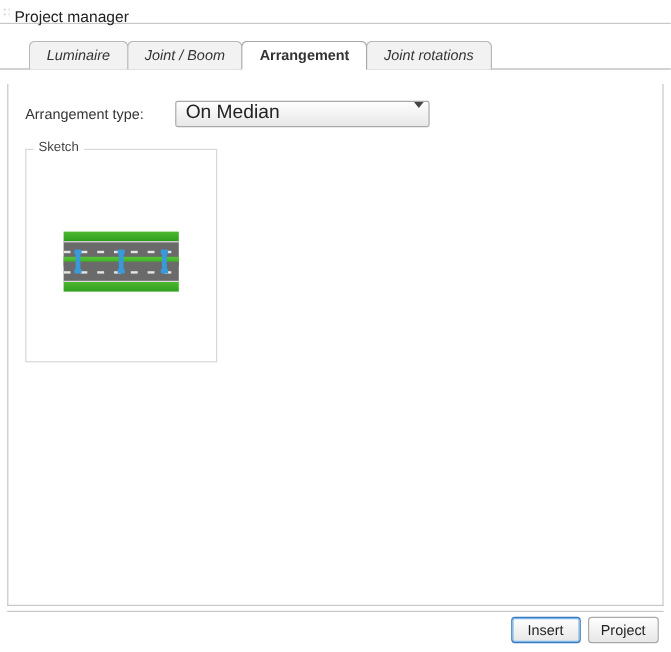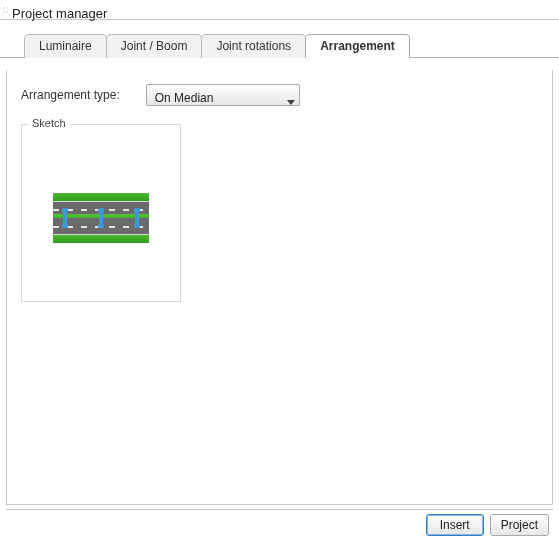--- a/index.html
+++ b/index.html
@@ -47,21 +47,21 @@
     border-top-left-radius:5px;
     border-top-right-radius:5px;
     margin-right:-1px;
     background:#f2f2f2;
     font-size:12px;
     color:#333;
     position:relative;
     z-index:1;
     line-height:1;
   }
-  .tab.inactive-top { margin-top:12px; }
+  .tab.inactive-top { margin-top:12px;font-style:italic; }
   .tab.active {
     background:#fff;
     font-weight:bold;
     border-color:#a8a8a8;
     z-index:3;
   }
   .tab.active::after {
     content:"";
     position:absolute;
     left:0; right:0; bottom:-1px; height:2px; background:#fff;
@@ -70,27 +70,27 @@
     position:absolute;
     top:70px; left:6px; right:6px; bottom:38px;
     border:1px solid #c8c8c8;
     border-top:none;
     padding:14px;
     background:#fff;
   }
   .row { display:flex; align-items:center; margin-bottom:18px;gap:20px; }
   .label { font-size:12px; color:#333; margin-right:6px; }
   .dropdown {
-    display:flex; align-items:flex-end; justify-content:space-between;
-    width:154px; height:22px;
+    display:flex; align-items:flex-start; justify-content:space-between;
+    width:212px; height:22px;
     border:1px solid #a9a9a9;
     border-radius:2px;
     background:linear-gradient(#fefefe,#e7e7e7);
     padding:0 4px 0 8px;
-    font-size:12px; color:#222;
+    font-size:16px; color:#222;
     cursor:default;
   }
   .dropdown .arrow {
     width:0;height:0;
     border-left:4px solid transparent;
     border-right:4px solid transparent;
     border-top:5px solid #444;
   }
   .sketch-group {
     border:1px solid #d8d8d8;
@@ -164,22 +164,22 @@
 
   <div class="titlebar">
     <div class="titlebar-dots"></div>
     <span>Project manager</span>
   </div>
 
   <div class="tab-row">
     <div class="tab-row-line"></div>
     <div class="tab inactive-top"><span>Luminaire</span></div>
     <div class="tab inactive-top"><span>Joint / Boom</span></div>
+    <div class="tab active"><span>Arrangement</span></div>
     <div class="tab inactive-top"><span>Joint rotations</span></div>
-    <div class="tab active"><span>Arrangement</span></div>
   </div>
 
   <div class="pane">
 
     <div class="row">
       <span class="label">Arrangement type:</span>
       <div class="dropdown">
         <span>On Median</span>
         <span class="arrow"></span>
       </div>

